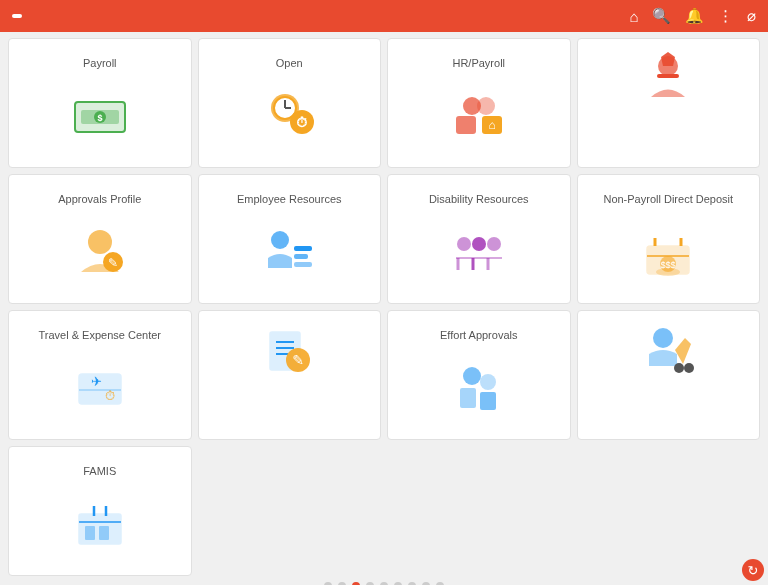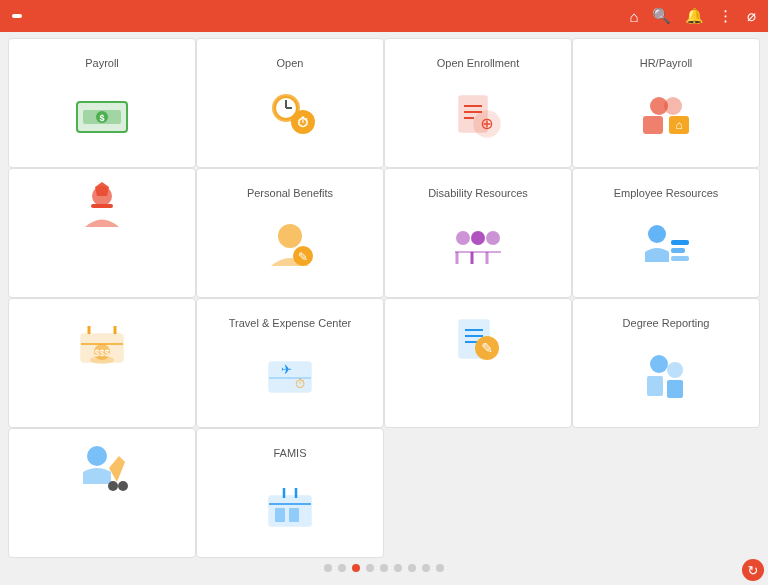--- a/index.html
+++ b/index.html
@@ -31,20 +31,21 @@
     .main-content {
       background: #f0f0f0;
       padding: 6px 8px;
       height: calc(585px - 32px);
       overflow-y: auto;
     }
 
     .tiles-grid {
       display: grid;
       grid-template-columns: repeat(4, 1fr);
+      gap: 6px;
     }
 
     .tile {
       background: white;
       border-radius: 4px;
       border: 1px solid #e0e0e0;
       display: flex;
       flex-direction: column;
       align-items: center;
       padding: 10px 8px 10px;
@@ -154,33 +155,20 @@
       <circle cx="25" cy="20" r="14" fill="#f5a623" opacity="0.8"></circle>
       <circle cx="25" cy="20" r="11" fill="white" stroke="#f5a623" stroke-width="2"></circle>
       <line x1="25" y1="20" x2="25" y2="12" stroke="#555" stroke-width="2"></line>
       <line x1="25" y1="20" x2="31" y2="20" stroke="#555" stroke-width="2"></line>
       <circle cx="42" cy="34" r="12" fill="#f5a623"></circle>
       <text x="42" y="39" text-anchor="middle" fill="white" font-size="14" font-weight="bold">⏱</text>
     </svg>
         </div>
       </div>
       <div class="tile">
-        <div class="tile-title">Open Enrollment</div>
-        <div class="tile-icon">
-          <svg width="58" height="55" viewBox="0 0 58 55">
-      <rect x="10" y="8" width="28" height="36" rx="2" fill="#e84a2f" opacity="0.2" stroke="#e84a2f" stroke-width="1.5"></rect>
-      <line x1="15" y1="18" x2="33" y2="18" stroke="#e84a2f" stroke-width="2"></line>
-      <line x1="15" y1="24" x2="33" y2="24" stroke="#e84a2f" stroke-width="2"></line>
-      <line x1="15" y1="30" x2="25" y2="30" stroke="#e84a2f" stroke-width="2"></line>
-      <circle cx="38" cy="36" r="13" fill="#e84a2f" opacity="0.15" stroke="#e84a2f" stroke-width="1.5"></circle>
-      <text x="38" y="41" text-anchor="middle" fill="#e84a2f" font-size="16">⊕</text>
-    </svg>
-        </div>
-      </div>
-      <div class="tile">
         <div class="tile-title">HR/Payroll</div>
         <div class="tile-icon">
           <svg width="58" height="55" viewBox="0 0 58 55">
       <circle cx="22" cy="18" r="9" fill="#e84a2f" opacity="0.7"></circle>
       <circle cx="36" cy="18" r="9" fill="#e84a2f" opacity="0.4"></circle>
       <rect x="6" y="28" width="20" height="18" rx="3" fill="#e84a2f" opacity="0.7"></rect>
       <rect x="32" y="28" width="20" height="18" rx="3" fill="#f5a623"></rect>
       <text x="42" y="41" text-anchor="middle" fill="white" font-size="12">⌂</text>
     </svg>
         </div>
@@ -189,57 +177,58 @@
         <div class="tile-icon">
           <svg width="58" height="55" viewBox="0 0 58 55">
       <circle cx="29" cy="14" r="10" fill="#e84a2f" opacity="0.7"></circle>
       <path d="M12 45 Q29 30 46 45" fill="#e84a2f" opacity="0.5"></path>
       <rect x="18" y="22" width="22" height="4" rx="2" fill="#e84a2f"></rect>
       <polygon points="22,5 29,0 36,5 34,14 24,14" fill="#e84a2f" opacity="0.9"></polygon>
     </svg>
         </div>
       </div>
       <div class="tile">
-        <div class="tile-title">Personal Benefits</div>
+        <div class="tile-title">Approvals Profile</div>
         <div class="tile-icon">
           <svg width="58" height="55" viewBox="0 0 58 55">
       <circle cx="29" cy="18" r="12" fill="#f5a623" opacity="0.7"></circle>
       <path d="M10 48 Q29 32 48 48" fill="#f5a623" opacity="0.5"></path>
       <circle cx="42" cy="38" r="10" fill="#f5a623"></circle>
       <text x="42" y="43" text-anchor="middle" fill="white" font-size="12">✎</text>
+    </svg>
+        </div>
+      </div>
+      <div class="tile">
+        <div class="tile-title">Employee Resources</div>
+        <div class="tile-icon">
+          <svg width="58" height="55" viewBox="0 0 58 55">
+      <circle cx="20" cy="16" r="9" fill="#2196f3" opacity="0.7"></circle>
+      <path d="M8 44 L8 34 Q20 26 32 34 L32 44" fill="#2196f3" opacity="0.5"></path>
+      <rect x="34" y="22" width="18" height="5" rx="2" fill="#2196f3"></rect>
+      <rect x="34" y="30" width="14" height="5" rx="2" fill="#2196f3" opacity="0.7"></rect>
+      <rect x="34" y="38" width="18" height="5" rx="2" fill="#2196f3" opacity="0.5"></rect>
     </svg>
         </div>
       </div>
       <div class="tile">
         <div class="tile-title">Disability Resources</div>
         <div class="tile-icon">
           <svg width="58" height="55" viewBox="0 0 58 55">
       <circle cx="14" cy="20" r="7" fill="#9c27b0" opacity="0.5"></circle>
       <circle cx="29" cy="20" r="7" fill="#9c27b0" opacity="0.8"></circle>
       <circle cx="44" cy="20" r="7" fill="#9c27b0" opacity="0.5"></circle>
       <path d="M8 34 L8 46" stroke="#9c27b0" stroke-width="3" opacity="0.5"></path>
       <path d="M23 34 L23 46" stroke="#9c27b0" stroke-width="3" opacity="0.8"></path>
       <path d="M38 34 L38 46" stroke="#9c27b0" stroke-width="3" opacity="0.5"></path>
       <path d="M6 34 L52 34" stroke="#9c27b0" stroke-width="2" opacity="0.4"></path>
     </svg>
         </div>
       </div>
       <div class="tile">
-        <div class="tile-title">Employee Resources</div>
-        <div class="tile-icon">
-          <svg width="58" height="55" viewBox="0 0 58 55">
-      <circle cx="20" cy="16" r="9" fill="#2196f3" opacity="0.7"></circle>
-      <path d="M8 44 L8 34 Q20 26 32 34 L32 44" fill="#2196f3" opacity="0.5"></path>
-      <rect x="34" y="22" width="18" height="5" rx="2" fill="#2196f3"></rect>
-      <rect x="34" y="30" width="14" height="5" rx="2" fill="#2196f3" opacity="0.7"></rect>
-      <rect x="34" y="38" width="18" height="5" rx="2" fill="#2196f3" opacity="0.5"></rect>
-    </svg>
-        </div>
-      </div>
-      <div class="tile">
+        <div class="tile-title">Non-Payroll Direct Deposit</div>
         <div class="tile-icon">
           <svg width="58" height="55" viewBox="0 0 58 55">
       <rect x="8" y="22" width="42" height="28" rx="3" fill="#f5a623" opacity="0.2" stroke="#f5a623" stroke-width="1.5"></rect>
       <path d="M8 32 L50 32" stroke="#f5a623" stroke-width="1.5"></path>
       <path d="M16 14 L16 22" stroke="#f5a623" stroke-width="3"></path>
       <path d="M42 14 L42 22" stroke="#f5a623" stroke-width="3"></path>
       <circle cx="29" cy="40" r="8" fill="#f5a623" opacity="0.6"></circle>
       <text x="29" y="44" text-anchor="middle" fill="white" font-size="9">$$$</text>
       <ellipse cx="29" cy="48" rx="12" ry="4" fill="#f5a623" opacity="0.3"></ellipse>
     </svg>
@@ -262,21 +251,21 @@
       <rect x="10" y="8" width="30" height="38" rx="2" fill="#2196f3" opacity="0.15" stroke="#2196f3" stroke-width="1.5"></rect>
       <line x1="16" y1="18" x2="34" y2="18" stroke="#2196f3" stroke-width="2"></line>
       <line x1="16" y1="24" x2="34" y2="24" stroke="#2196f3" stroke-width="2"></line>
       <line x1="16" y1="30" x2="28" y2="30" stroke="#2196f3" stroke-width="2"></line>
       <circle cx="38" cy="36" r="12" fill="#f5a623" opacity="0.9"></circle>
       <text x="38" y="41" text-anchor="middle" fill="white" font-size="14">✎</text>
     </svg>
         </div>
       </div>
       <div class="tile">
-        <div class="tile-title">Degree Reporting</div>
+        <div class="tile-title">Effort Approvals</div>
         <div class="tile-icon">
           <svg width="58" height="55" viewBox="0 0 58 55">
       <circle cx="22" cy="16" r="9" fill="#2196f3" opacity="0.6"></circle>
       <rect x="10" y="28" width="16" height="20" rx="2" fill="#2196f3" opacity="0.4"></rect>
       <circle cx="38" cy="22" r="8" fill="#2196f3" opacity="0.3"></circle>
       <rect x="30" y="32" width="16" height="18" rx="2" fill="#2196f3" opacity="0.6"></rect>
     </svg>
         </div>
       </div>
       <div class="tile">

